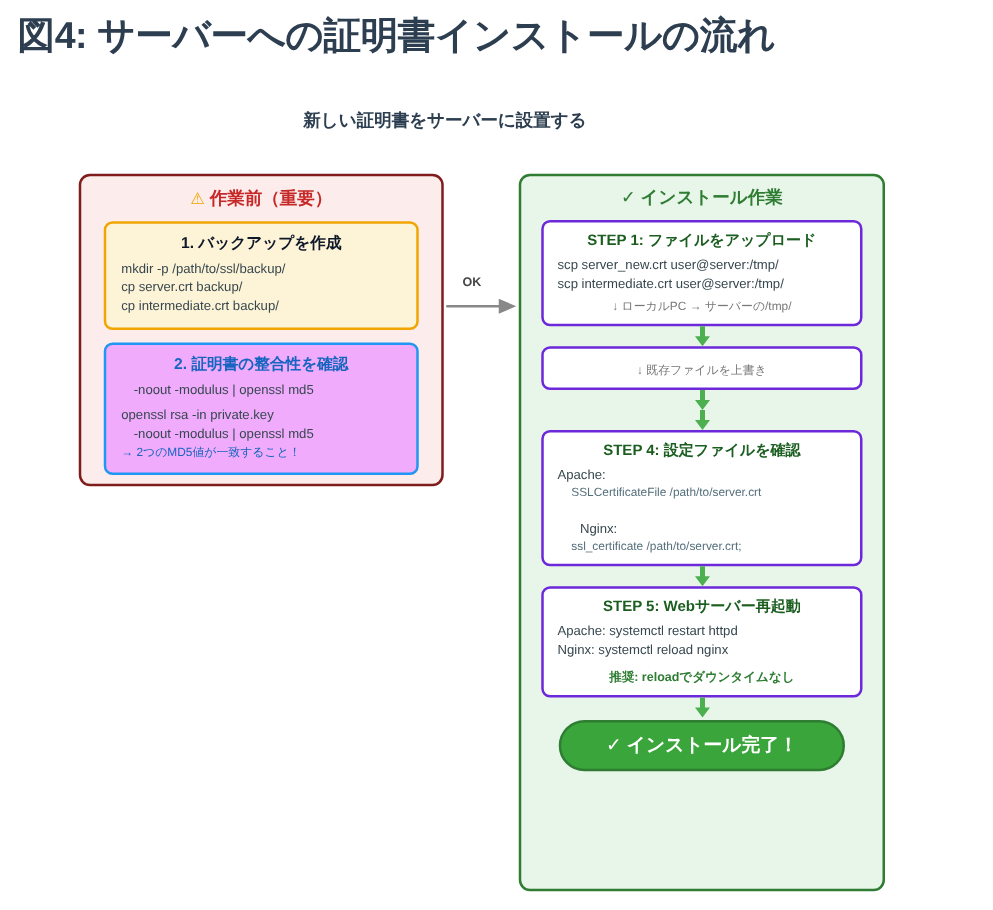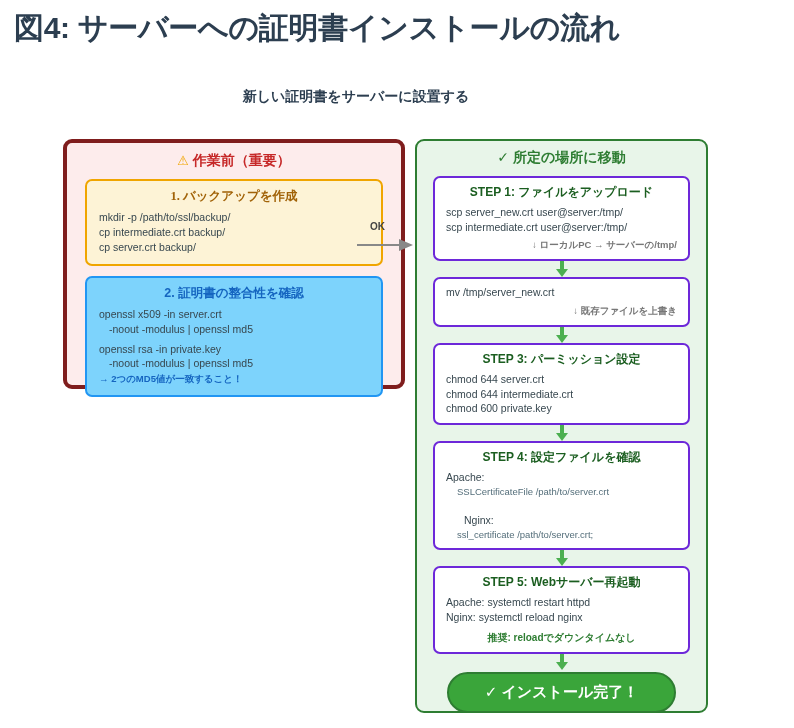--- a/index.html
+++ b/index.html
@@ -36,25 +36,25 @@
     font-size: 14px;
     font-weight: bold;
     color: #2c3e50;
   }
 
   
   .pre-panel {
     position: absolute;
     left: 63px;
     top: 139px;
-    width: 342px;
+    width: 292px;
     height: 250px;
     box-sizing: border-box;
     background: #fdecec;
-    border: 4px solid #7f1d1d;
+    border: 2px solid #7f1d1d;
     border-radius: 9px;
   }
   .pre-panel-title {
     margin-top: 9px;
     text-align: center;
     font-size: 14px;
     font-weight: bold;
     color: #c62828;
   }
   .pre-panel-title .warn-glyph {
@@ -66,44 +66,44 @@
     box-sizing: border-box;
     margin: 9px 18px 0 18px;
     border-radius: 7px;
     padding: 7px 12px 9px 12px;
   }
   .sub-box.backup {
     background: #fdf3d6;
     border: 2px solid #f0a500;
   }
   .sub-box.verify {
-    background: #7dd3fc;
+    background: #f0abfc;
     border: 2px solid #2196f3;
     margin-top: 10px;
   }
   .sub-title {
     text-align: center;
     font-size: 12.5px;
     font-weight: bold;
     margin-bottom: 5px;
   }
-  .sub-box.backup .sub-title { color: #a16207; font-family: Liberation Serif, serif; }
+  .sub-box.backup .sub-title { color: #0f172a; }
   .sub-box.verify .sub-title { color: #1565c0; }
 
   .cmd {
     font-size: 10.5px;
     line-height: 1.42;
     color: #37474f;
     white-space: pre;
   }
   .cmd.indent { padding-left: 10px; }
   .cmd.gap { margin-top: 5px; }
   .note-blue {
     font-size: 9.5px;
-    font-weight: bold;
+    font-weight: normal;
     color: #1565c0;
     margin-top: 2px;
     white-space: pre;
   }
 
   
   .ok-arrow {
     position: absolute;
     left: 357px;
     top: 239px;
@@ -166,26 +166,25 @@
     padding: 6px 11px 7px 11px;
   }
   .step-title {
     text-align: center;
     font-size: 12px;
     font-weight: bold;
     color: #1b5e20;
     margin-bottom: 4px;
   }
   .note-gray {
-    text-align: right;
+    text-align: center;
     font-size: 9.5px;
     color: #777777;
     margin-top: 5px;
     white-space: pre;
-    font-weight: bold;
   }
   .note-green {
     text-align: center;
     font-size: 10px;
     font-weight: bold;
     color: #2e7d32;
     margin-top: 7px;
     white-space: pre;
   }
   .lbl {
@@ -252,74 +251,66 @@
 
 <div class="pre-panel">
   <div class="pre-panel-title">
     <span class="warn-glyph">⚠</span>
     <span>作業前（重要）</span>
   </div>
 
   <div class="sub-box backup">
     <div class="sub-title">1. バックアップを作成</div>
     <div class="cmd">mkdir -p /path/to/ssl/backup/</div>
+    <div class="cmd">cp server.crt backup/</div>
     <div class="cmd">cp intermediate.crt backup/</div>
-    <div class="cmd">cp server.crt backup/</div>
   </div>
 
   <div class="sub-box verify">
     <div class="sub-title">2. 証明書の整合性を確認</div>
-    <div class="cmd">openssl x509 -in server.crt</div>
     <div class="cmd indent">-noout -modulus | openssl md5</div>
     <div class="cmd gap">openssl rsa -in private.key</div>
     <div class="cmd indent">-noout -modulus | openssl md5</div>
     <div class="note-blue">→ 2つのMD5値が一致すること！</div>
   </div>
 </div>
 
 <div class="ok-label">OK</div>
 <div class="ok-arrow">
   <div class="shaft"></div>
   <div class="head"></div>
 </div>
 
 <div class="install-panel">
   <div class="install-panel-title">
     <span>✓</span>
-    <span>所定の場所に移動</span>
+    <span>インストール作業</span>
   </div>
 
   <div class="step-box" style="margin-top:9px">
     <div class="step-title">STEP 1: ファイルをアップロード</div>
     <div class="lbl">scp server_new.crt user@server:/tmp/</div>
     <div class="lbl">scp intermediate.crt user@server:/tmp/</div>
     <div class="note-gray">↓ ローカルPC → サーバーの/tmp/</div>
   </div>
 
   <div class="down-arrow">
     <div class="shaft"></div>
     <div class="head"></div>
   </div>
 
   <div class="step-box">
-    <div class="lbl">mv /tmp/server_new.crt</div>
     <div class="note-gray">↓ 既存ファイルを上書き</div>
   </div>
 
   <div class="down-arrow">
     <div class="shaft"></div>
     <div class="head"></div>
   </div>
 
-  <div class="step-box">
-    <div class="step-title">STEP 3: パーミッション設定</div>
-    <div class="lbl">chmod 644 server.crt</div>
-    <div class="lbl">chmod 644 intermediate.crt</div>
-    <div class="lbl">chmod 600 private.key</div>
-  </div>
 
   <div class="down-arrow">
     <div class="shaft"></div>
     <div class="head"></div>
   </div>
 
   <div class="step-box">
     <div class="step-title">STEP 4: 設定ファイルを確認</div>
     <div class="lbl">Apache:</div>
     <div class="lbl sm">SSLCertificateFile /path/to/server.crt</div>

